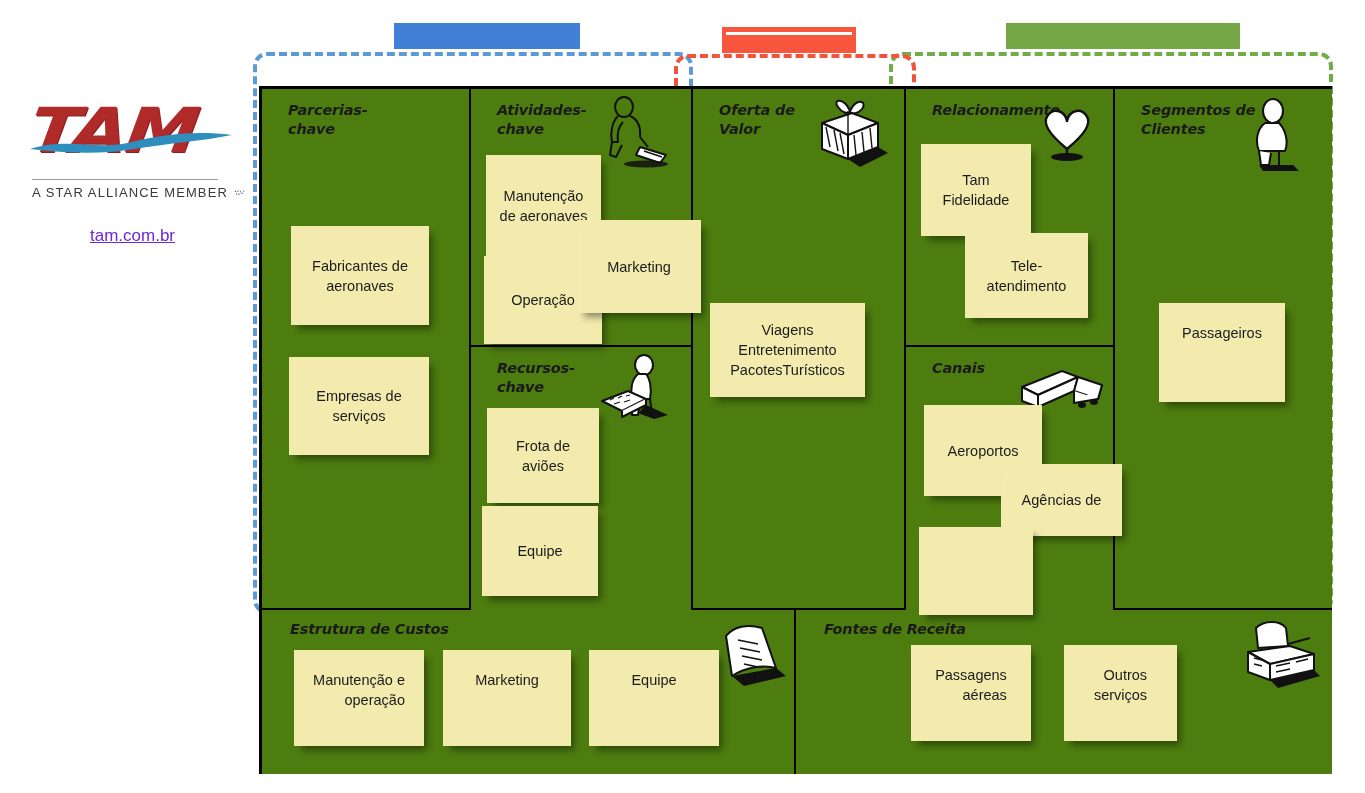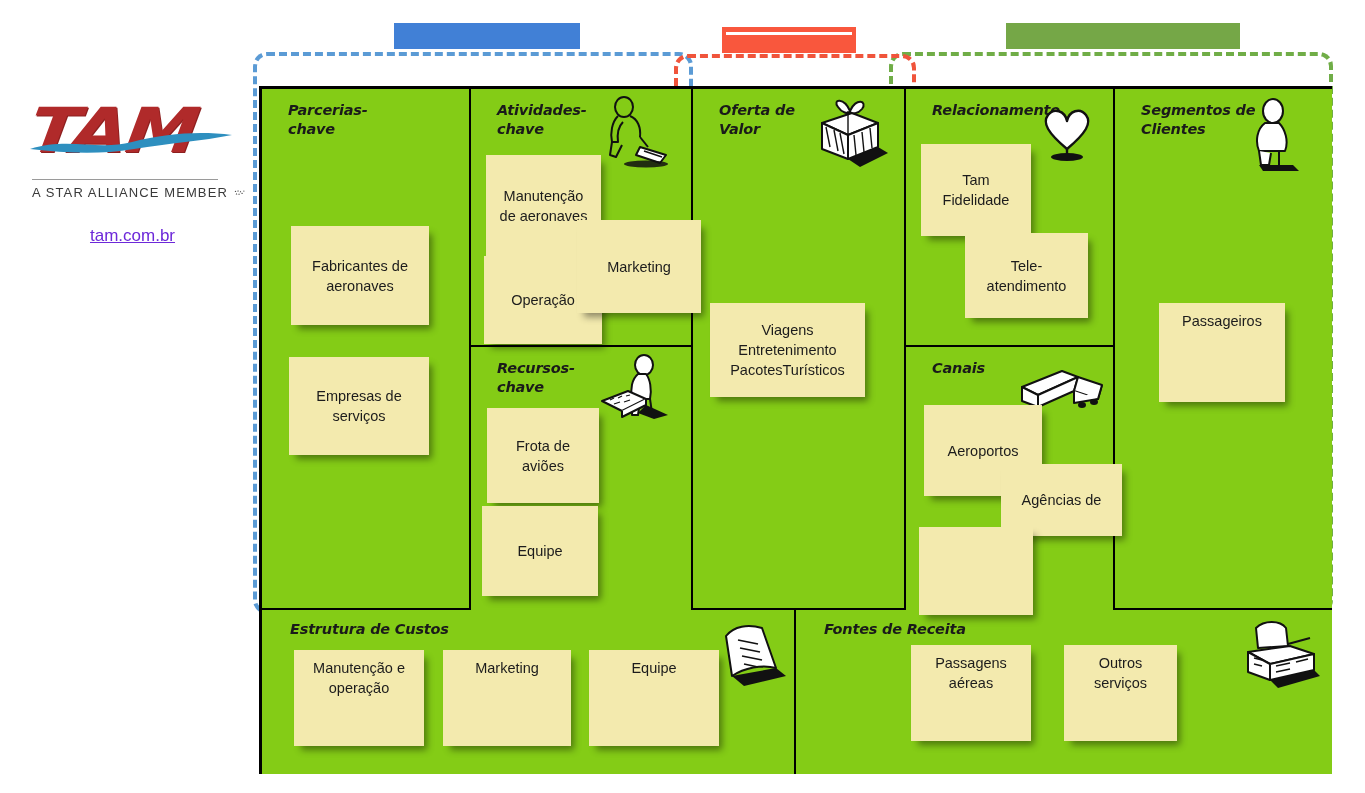--- a/index.html
+++ b/index.html
@@ -52,21 +52,21 @@
   .dashregion { position:absolute; border-style:dashed; border-width:4px; border-radius:14px; }
   #region-blue  { left:253px; top:52px; width:440px; height:562px; border-color:#5B9BD5; }
   #region-red   { left:674px; top:54px; width:242px; height:560px; border-color:#F0543B; }
   #region-green { left:889px; top:52px; width:444px; height:562px; border-color:#70AD47; }
 
   
   #canvas-frame {
     position:absolute; left:259px; top:86px; width:1073px; height:688px;
     border:3px solid #000; background:#ffffff;
   }
-  .cell { position:absolute; background:#84cc16; }
+  .cell { position:absolute; background:#4d7c0f; }
   .cell-border-r { border-right:2px solid #000; }
   .cell-border-b { border-bottom:2px solid #000; }
 
   
   #cell-partners     { left:0px;   top:0px;   width:209px; height:521px; }
   #cell-activities   { left:209px; top:0px;   width:222px; height:258px; }
   #cell-resources    { left:209px; top:258px; width:222px; height:263px; }
   #cell-value        { left:431px; top:0px;   width:213px; height:521px; }
   #cell-relations    { left:644px; top:0px;   width:209px; height:258px; }
   #cell-channels     { left:644px; top:258px; width:209px; height:263px; }
@@ -90,21 +90,21 @@
     position:absolute;
     background:#F3EAAE;
     box-shadow:5px 6px 7px -2px rgba(0,0,0,0.42);
     display:flex; align-items:center; justify-content:center;
     text-align:center;
     font-family:"Liberation Sans", sans-serif;
     font-size:14.5px; color:#1c1c1c; line-height:20px;
     white-space:pre-line;
     padding:4px 6px;
   }
-  .note.top-align { align-items:flex-start; padding-top:8px; }
+  .note.top-align { align-items:flex-start; padding-top:20px;text-align:right; }
 </style>
 </head>
 <body>
 
 <div id="root">
 
   <div id="brand">
     <div class="tam-logo-wrap">
       <div class="tam-word">TAM</div>
       <svg class="tam-swoosh" viewBox="0 0 206 26">

